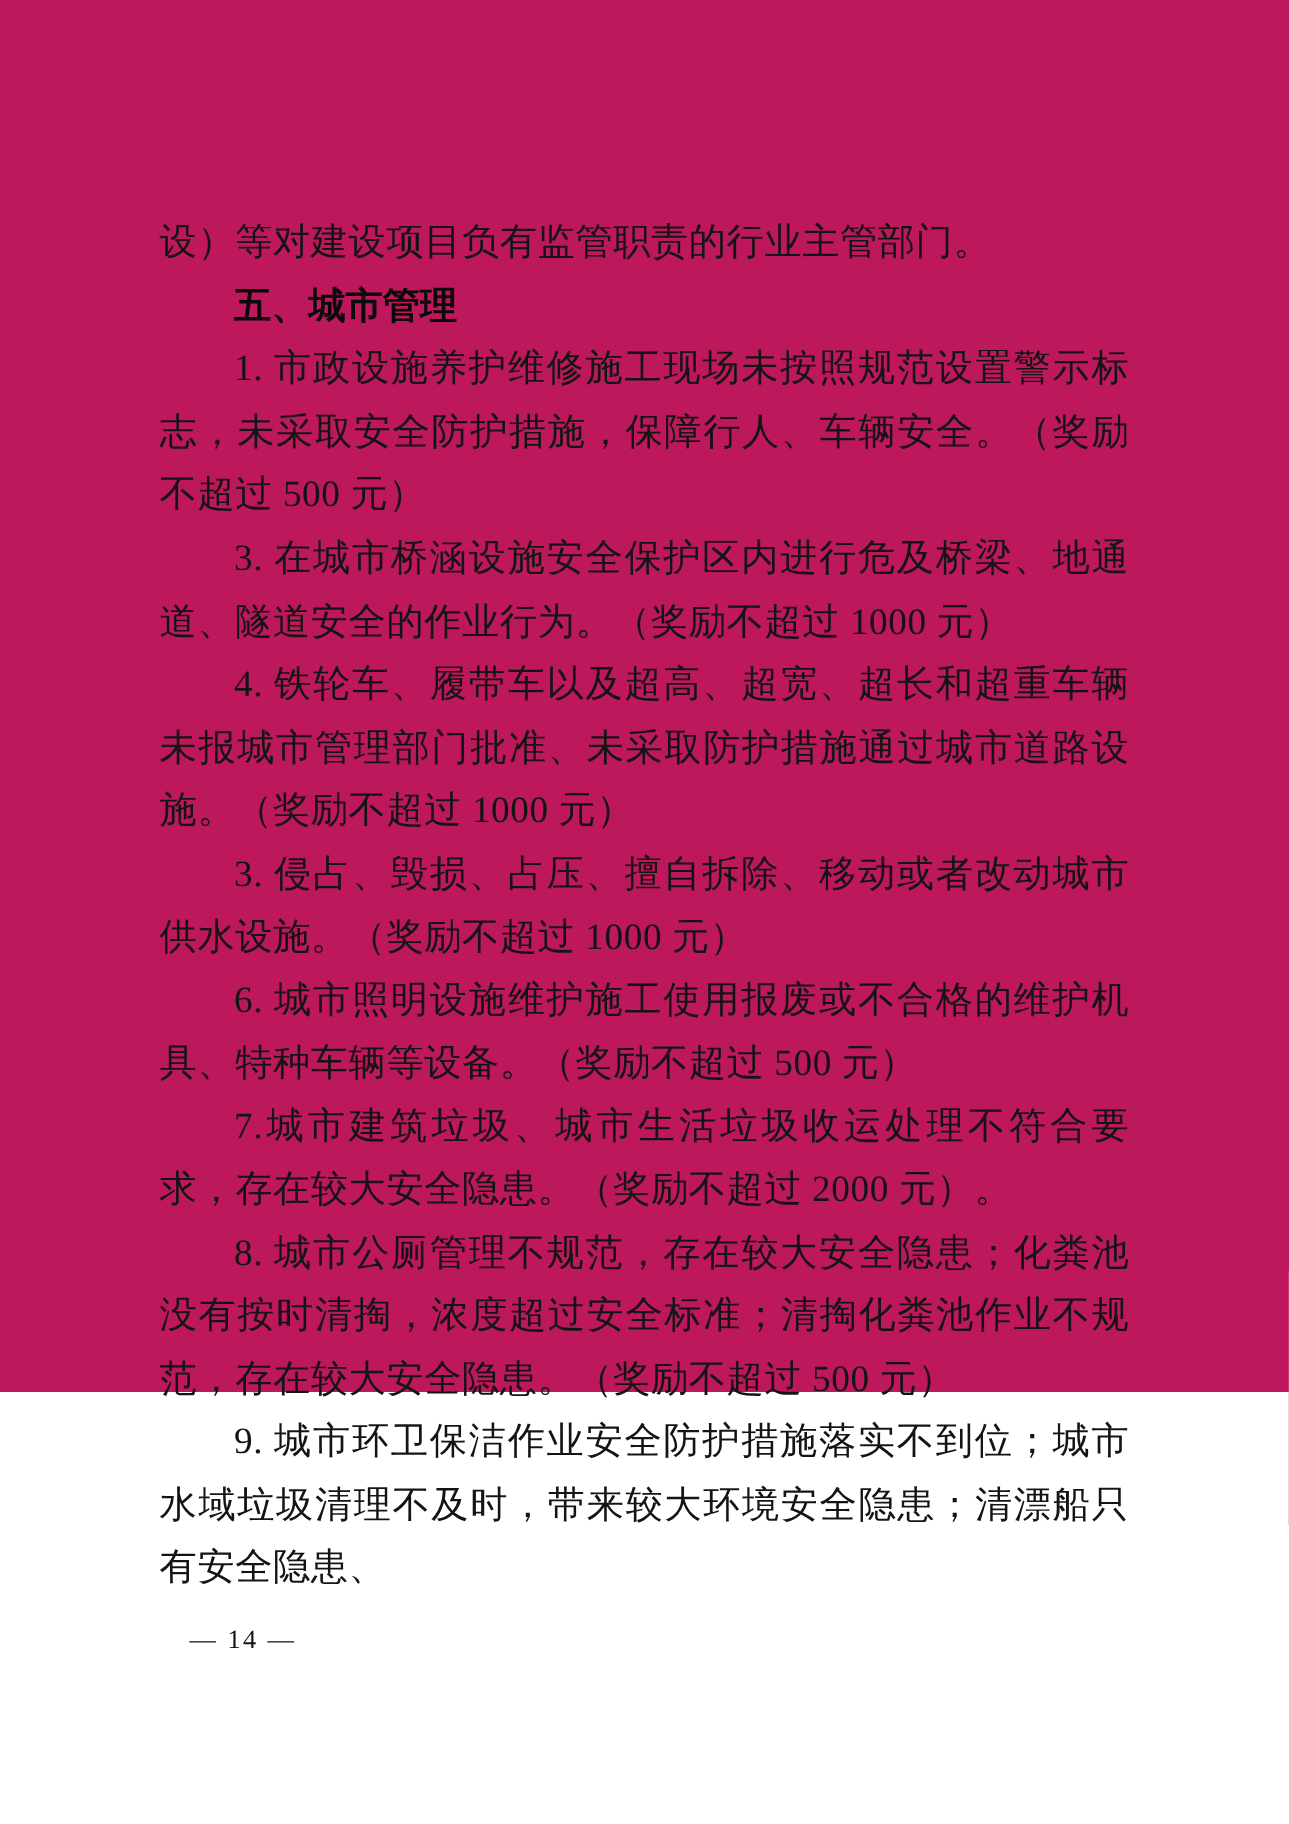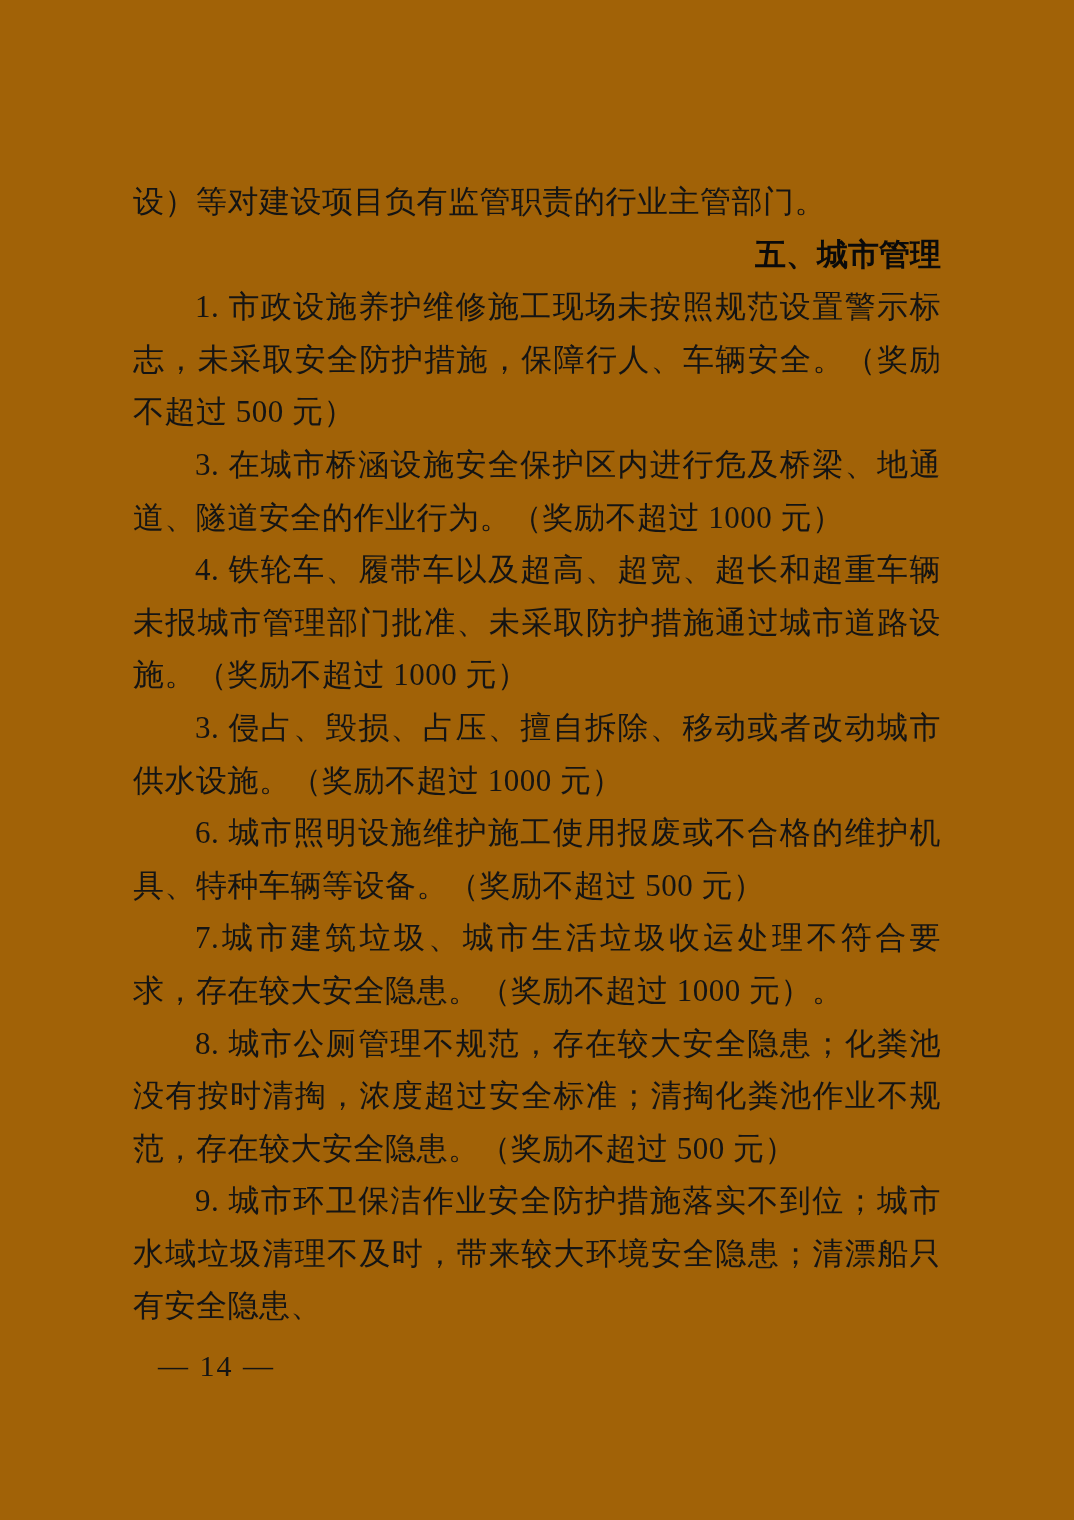--- a/index.html
+++ b/index.html
@@ -10,22 +10,22 @@
     width: 1074px;
     height: 1520px;
     background: #ffffff;
     color: #000000;
     font-family: "Liberation Serif", "DejaVu Serif", serif;
     overflow: hidden;
   }
   .page {
     position: relative;
     width: 1074px;
-    height: 1520px;
-    background: #a16207;
+    height: 1160px;
+    background: #be185d;
   }
   .content {
     position: absolute;
     left: 133px;
     top: 176px;
     width: 808px;
   }
   .para {
     margin: 0;
     font-size: 31px;
@@ -39,27 +39,27 @@
     text-indent: 2em;
   }
   .heading {
     margin: 0;
     font-size: 31px;
     line-height: 52.6px;
     text-indent: 2em;
     font-weight: bold;
     font-family: "Liberation Sans", "DejaVu Sans", sans-serif;
     color: #0a0a0a;
-    text-align: right;
+    text-align: left;
   }
   .footer {
     position: absolute;
     left: 158px;
     top: 1346px;
-    font-size: 30px;
+    font-size: 22px;
     line-height: 40px;
     letter-spacing: 2px;
     color: #141414;
     font-family: Liberation Serif, serif;
   }
 </style>
 </head>
 <body>
 
 <div class="page">
@@ -72,21 +72,21 @@
 
 
     <p class="para indent">3. 在城市桥涵设施安全保护区内进行危及桥梁、地通道、隧道安全的作业行为。（奖励不超过 1000 元）</p>
 
     <p class="para indent">4. 铁轮车、履带车以及超高、超宽、超长和超重车辆未报城市管理部门批准、未采取防护措施通过城市道路设施。（奖励不超过 1000 元）</p>
 
     <p class="para indent">3. 侵占、毁损、占压、擅自拆除、移动或者改动城市供水设施。（奖励不超过 1000 元）</p>
 
     <p class="para indent">6. 城市照明设施维护施工使用报废或不合格的维护机具、特种车辆等设备。（奖励不超过 500 元）</p>
 
-    <p class="para indent">7.城市建筑垃圾、城市生活垃圾收运处理不符合要求，存在较大安全隐患。（奖励不超过 1000 元）。</p>
+    <p class="para indent">7.城市建筑垃圾、城市生活垃圾收运处理不符合要求，存在较大安全隐患。（奖励不超过 2000 元）。</p>
 
     <p class="para indent">8. 城市公厕管理不规范，存在较大安全隐患；化粪池没有按时清掏，浓度超过安全标准；清掏化粪池作业不规范，存在较大安全隐患。（奖励不超过 500 元）</p>
 
     <p class="para indent">9. 城市环卫保洁作业安全防护措施落实不到位；城市水域垃圾清理不及时，带来较大环境安全隐患；清漂船只有安全隐患、</p>
   </div>
 
   <div class="footer">— 14 —</div>
 </div>
 
 </body></html>

